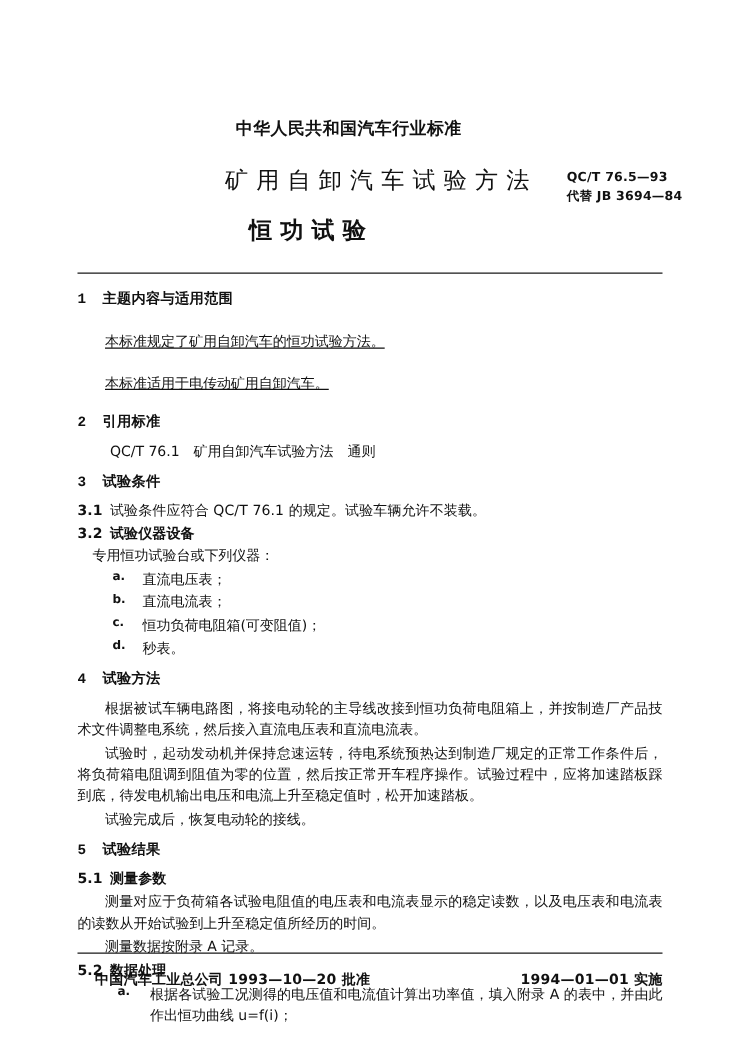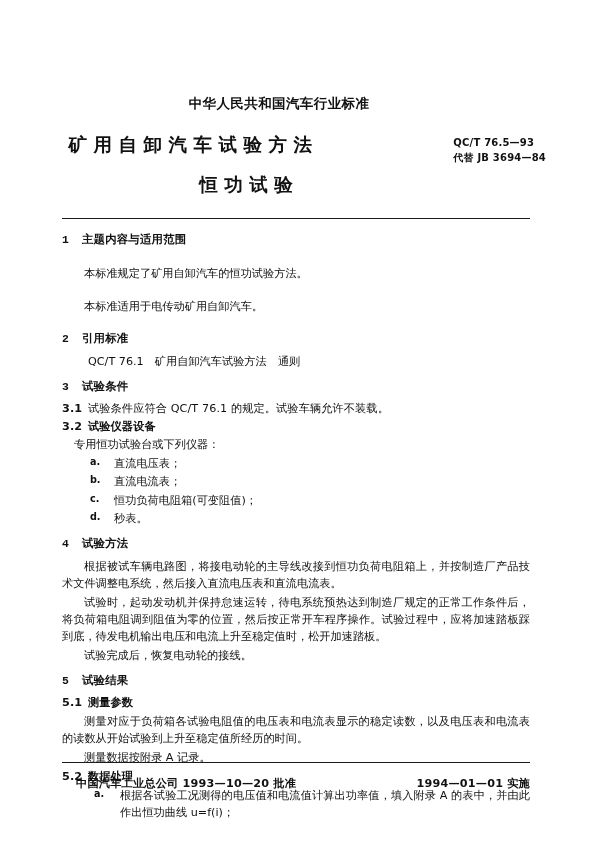--- a/index.html
+++ b/index.html
@@ -37,23 +37,23 @@
     letter-spacing: 0.4px;
     line-height: 1.1;
     padding-right: 34px;
   }
   .title-block {
     position: relative;
     margin-top: 22px;
     padding-right: 100px;
   }
   .doc-title {
-    text-align: left;
+    text-align: right;
     font-size: 18.5px;
-    font-weight: bold;
+    font-weight: normal;
     letter-spacing: 6.5px;
     line-height: 1.25;
     text-indent: 6.5px;
   }
   .doc-subtitle {
     text-align: center;
     font-size: 18.5px;
     font-weight: bold;
     letter-spacing: 6.5px;
     line-height: 1.25;
@@ -120,20 +120,21 @@
     display: inline-block;
     width: 26px;
     font-weight: bold;
   }
   .sub-head .txt { font-weight: bold; }
   .sub-head.inline .txt { font-weight: normal; }
 
   .p-indent {
     text-indent: 22px;
     margin: 16px 0;
+    text-decoration: underline;
   }
   .p-indent2 {
     text-indent: 12px;
     margin: 1px 0;
   }
   .p-just {
     text-align: justify;
     text-justify: inter-ideograph;
     text-indent: 22px;
     margin: 2px 0;

